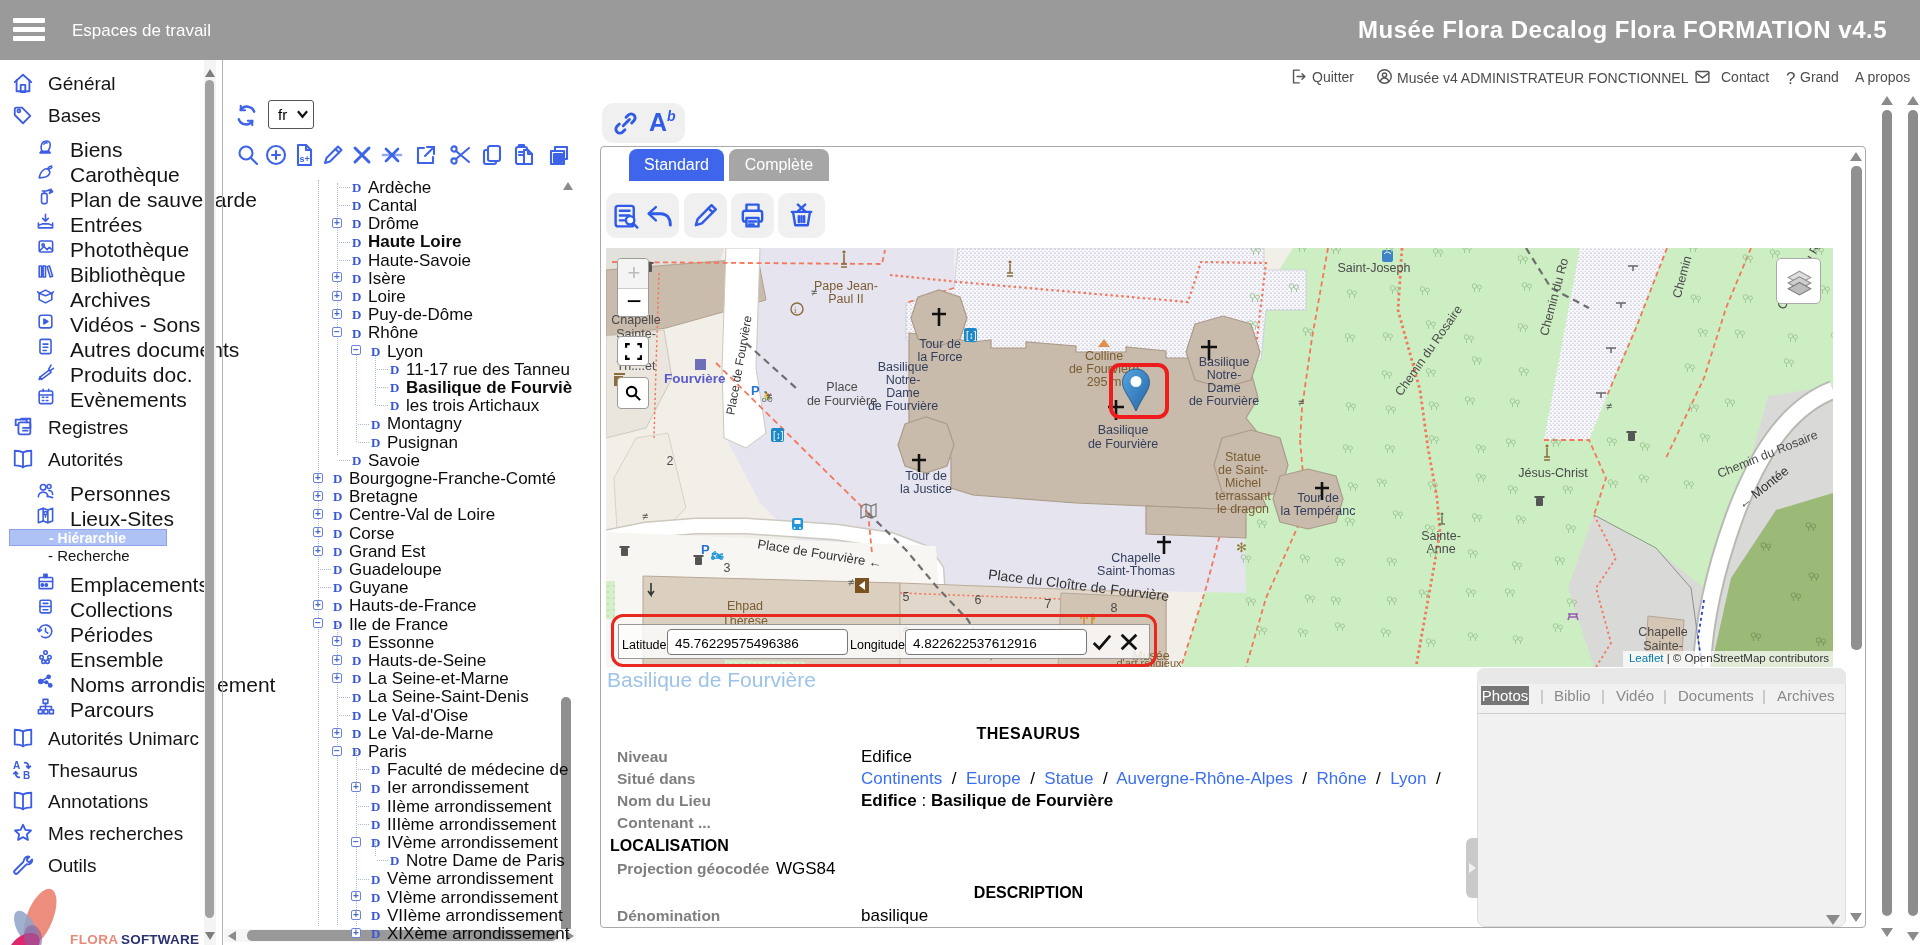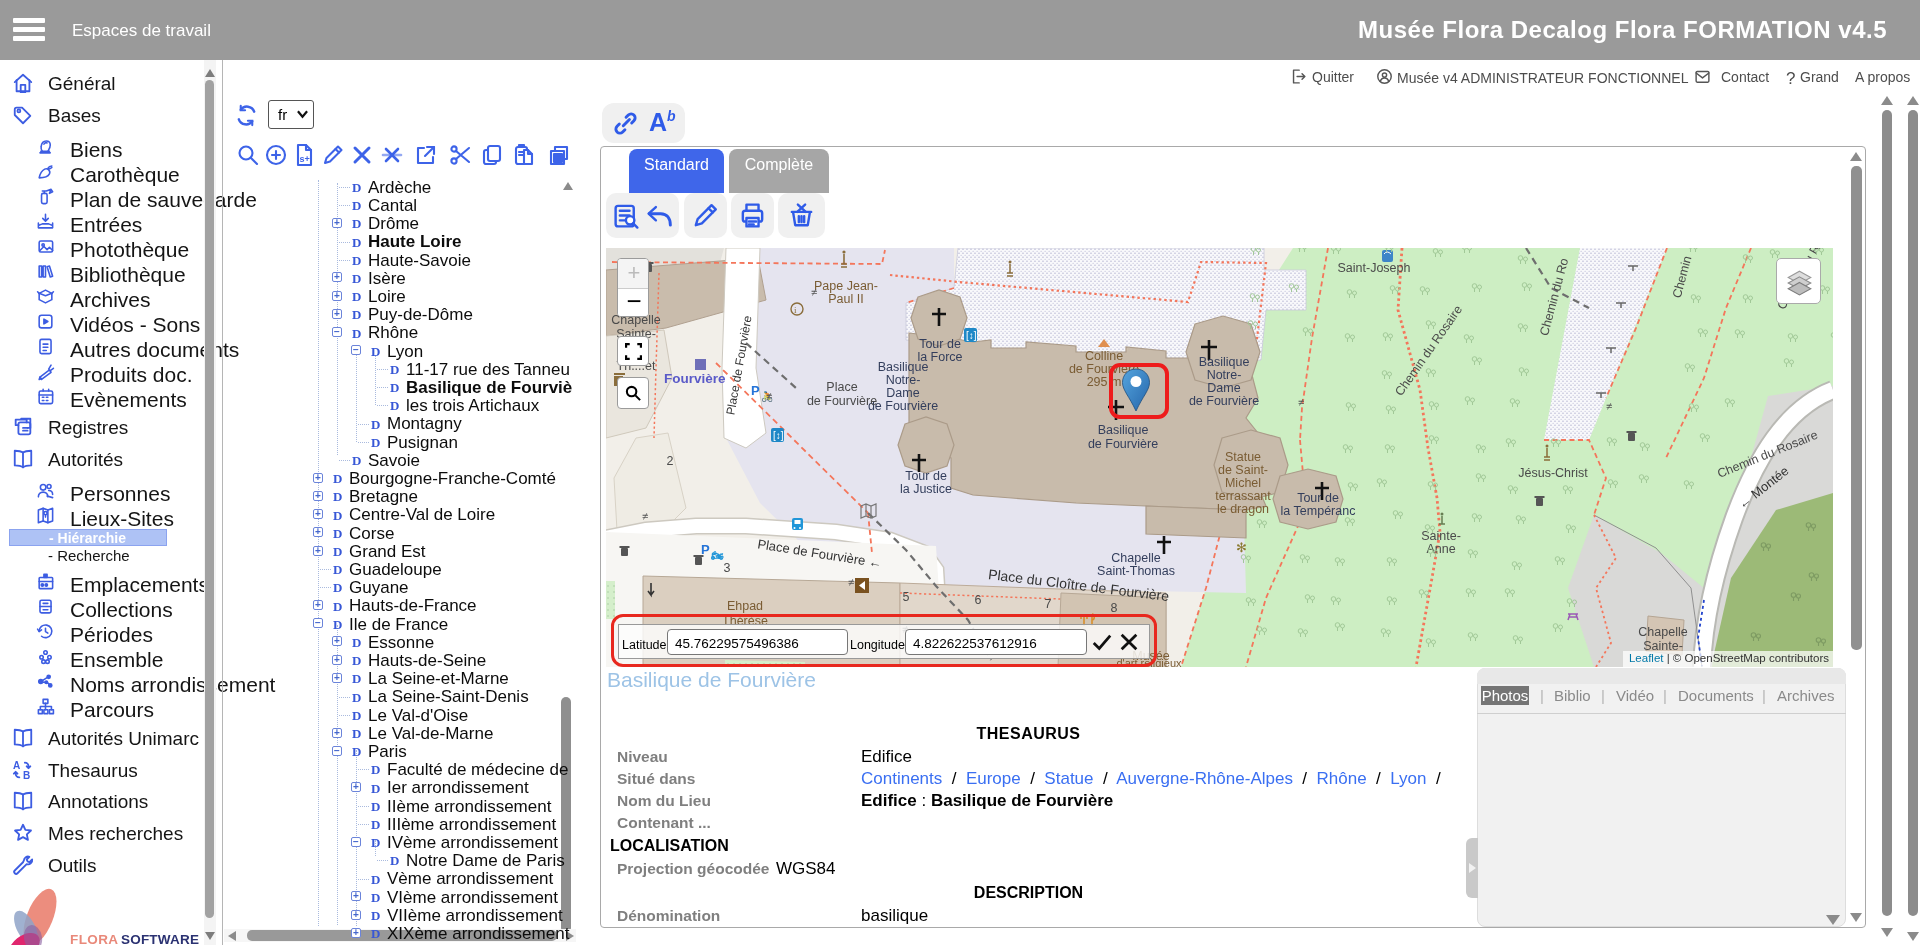--- a/index.html
+++ b/index.html
@@ -18,21 +18,21 @@
 .dic{position:absolute;font-weight:bold;font-size:13px;color:#3757d6;font-family:"Liberation Serif",serif}
 .expb{position:absolute;width:10px;height:10px;border:1px solid #6b84da;border-radius:2px;background:#fff;
  color:#4466cc;font-size:10px;line-height:8px;text-align:center;font-weight:bold}
 .dotv{position:absolute;border-left:1px dotted #a9bade;width:0}
 .doth{position:absolute;border-top:1px dotted #a9bade;height:0}
 .gl{color:#4d4d4d;font-size:14px;position:absolute;white-space:nowrap}
 .glb{position:absolute;color:#7f7f7f;font-weight:bold;font-size:15.5px;white-space:nowrap}
 .val{position:absolute;color:#000;font-size:17px;white-space:nowrap}
 .sb{position:absolute;background:#909090;border-radius:5px}
 .arr{position:absolute;width:0;height:0}
-.tab{position:absolute;height:44px;color:#fff;font-size:16px;text-align:center;line-height:32px;
+.tab{position:absolute;height:32px;color:#fff;font-size:16px;text-align:center;line-height:32px;
  border-radius:8px 8px 0 0}
 .tbtn{position:absolute;background:#f0f0f0;border-radius:10px}
 .ptab{color:#8a8a8a;font-size:15px;position:absolute}
 </style></head><body>
 
 <div id="topbar">
  <div class="burger" style="position:absolute;left:13px;top:18px;width:32px">
   <b></b>
       <b></b>
       <b></b>

